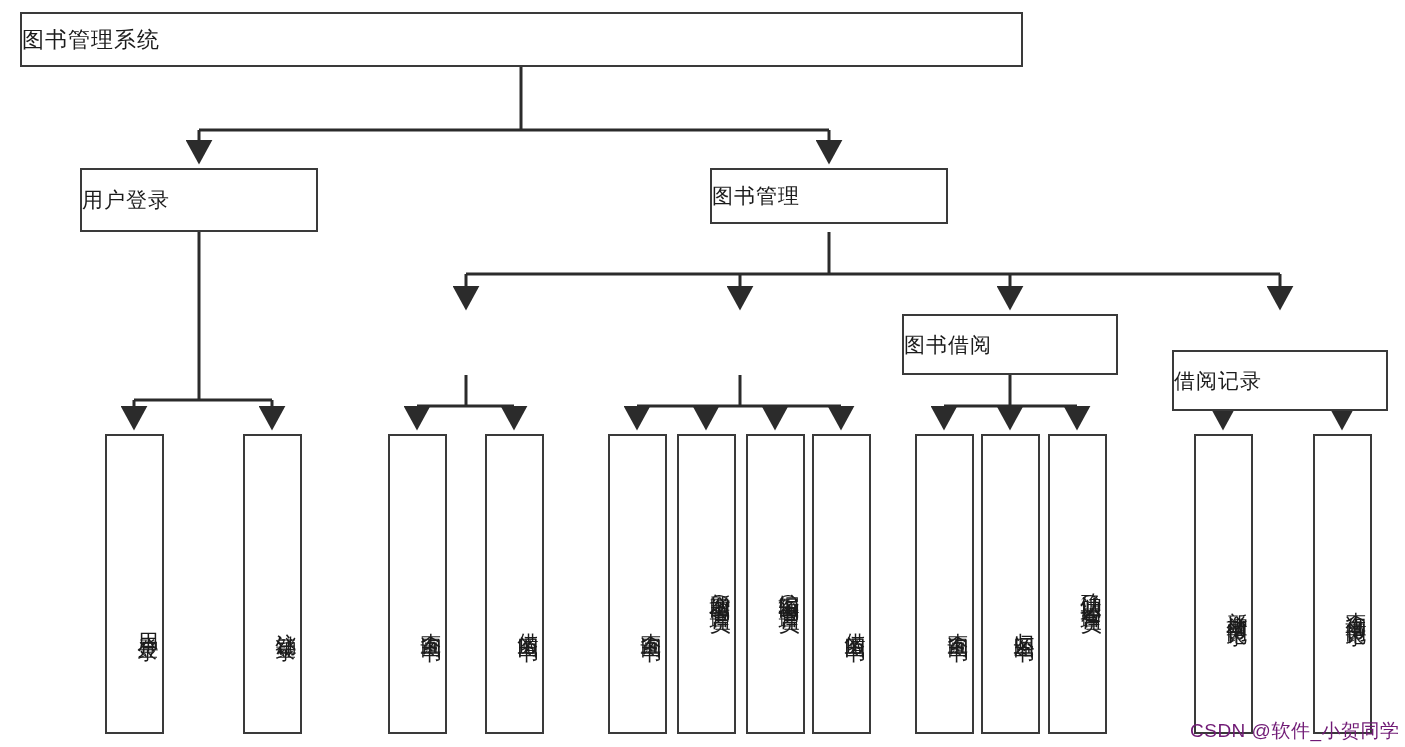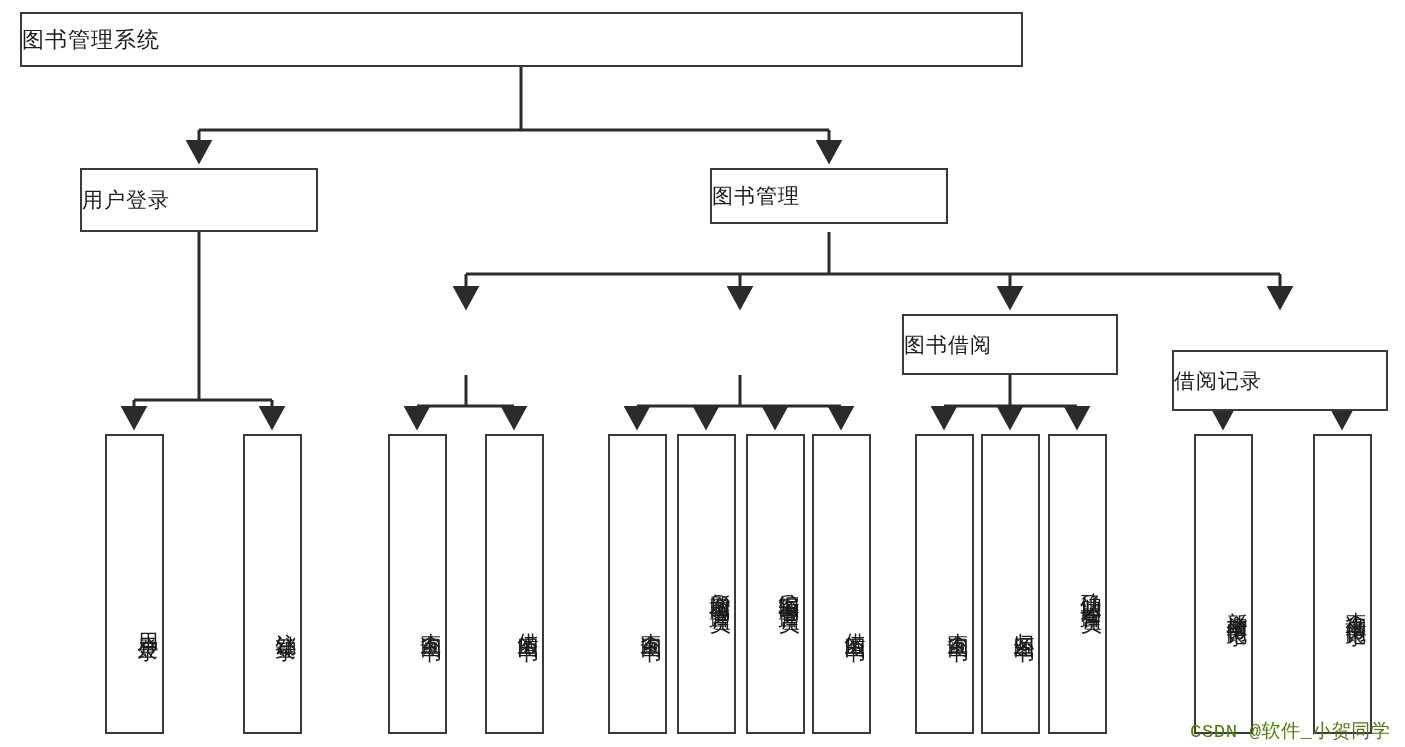--- a/index.html
+++ b/index.html
@@ -55,24 +55,23 @@
     display: block;
     white-space: nowrap;
   }
   .node.vert .lbl {
     writing-mode: vertical-rl;
     text-orientation: upright;
   }
   .watermark {
     position: absolute;
     font-size: 19px;
-    color: #4d7c0f;
+    color: #701a75;
     white-space: nowrap;
     letter-spacing: 0.5px;
-    font-family: Liberation Mono, monospace;
   }
 </style>
 </head>
 <body>
 
 <div id="canvas">
 
   <svg class="lines" viewBox="0 0 1405 747">
     <defs>
       <marker id="arrow" viewBox="0 0 12 12" refX="9" refY="6" markerWidth="9" markerHeight="9" orient="auto-start-reverse">

